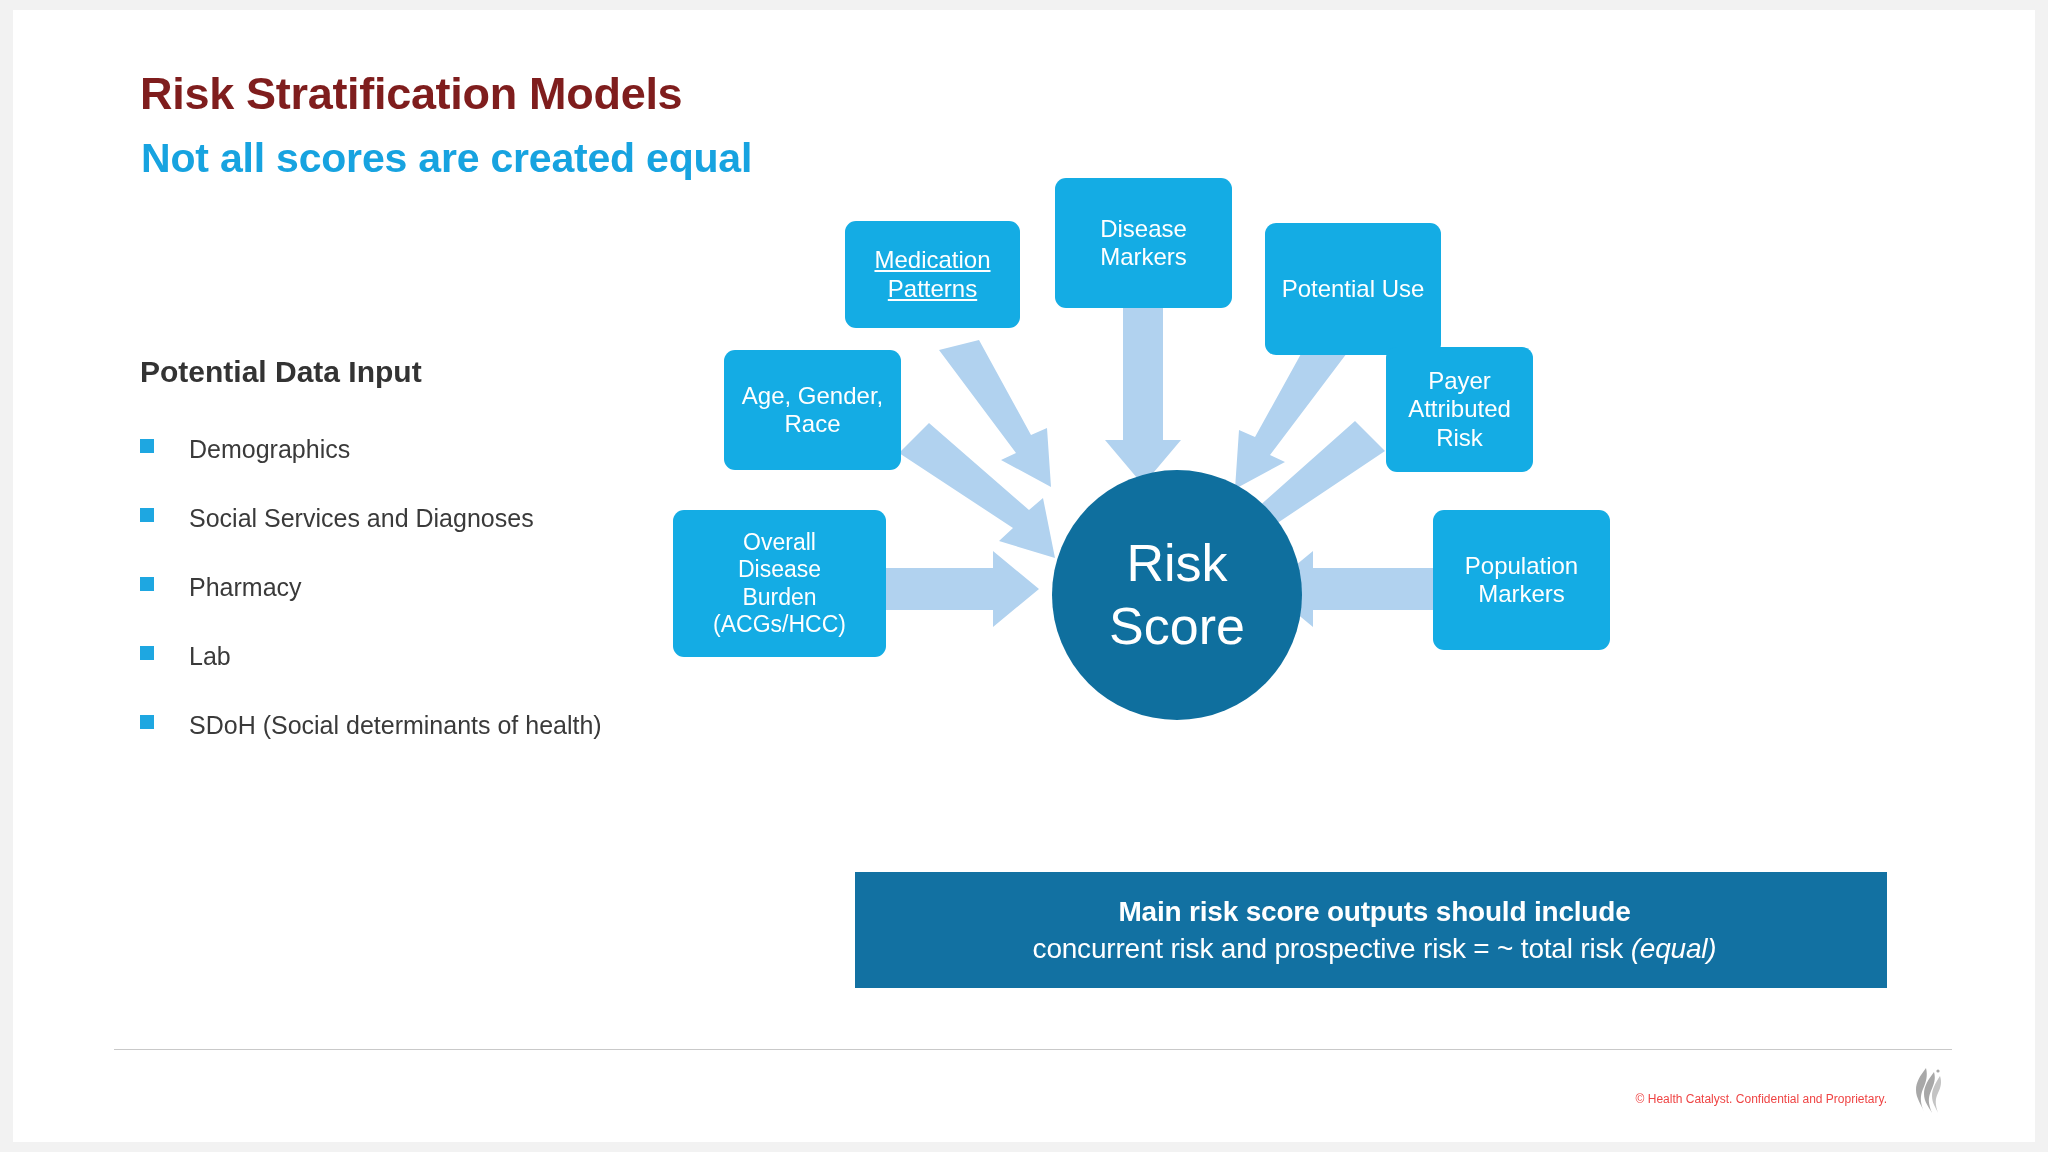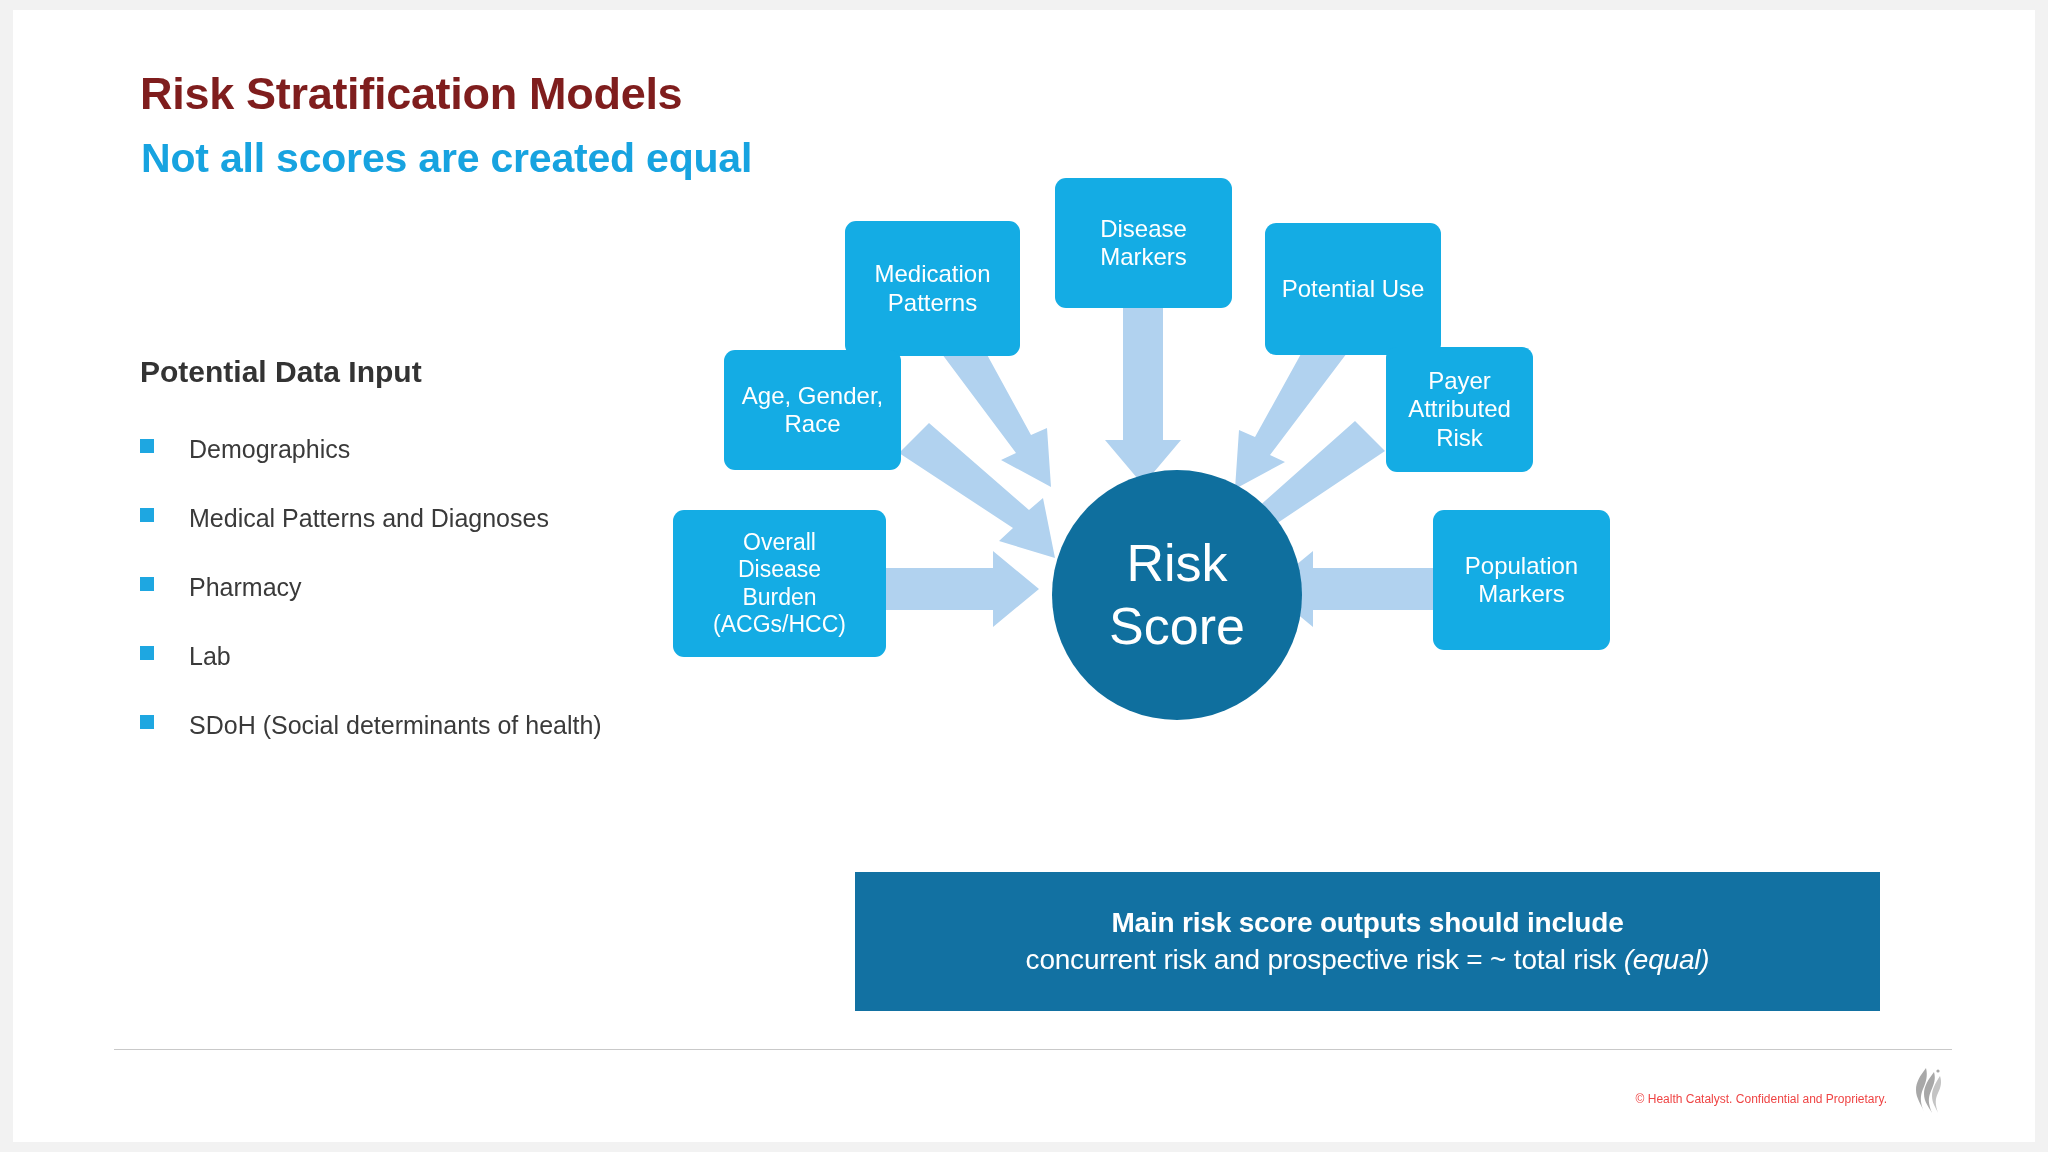--- a/index.html
+++ b/index.html
@@ -69,21 +69,21 @@
     position: absolute;
     background: #14ace4;
     border-radius: 11px;
     color: #ffffff;
     display: flex; align-items: center; justify-content: center;
     text-align: center;
     font-size: 24px;
     line-height: 1.18;
     z-index: 3;
   }
-  #node-medication { left: 12px;  top: 56px;  width: 175px; height: 135px; }
+  #node-medication { left: 12px;  top: 56px;  width: 175px; height: 107px; text-decoration: underline; }
   #node-disease    { left: 222px; top: 13px;  width: 177px; height: 130px; }
   #node-resource   { left: 432px; top: 58px;  width: 176px; height: 132px; }
   #node-age        { left: -109px; top: 185px; width: 177px; height: 120px; }
   #node-payer      { left: 553px; top: 182px; width: 147px; height: 125px; }
   #node-overall    { left: -160px; top: 345px; width: 213px; height: 147px; font-size: 23px; }
   #node-population { left: 600px; top: 345px; width: 177px; height: 140px; }
 
   #risk-circle {
     position: absolute;
     left: 219px; top: 305px;
@@ -93,26 +93,27 @@
     color: #ffffff;
     display: flex; flex-direction: column;
     align-items: center; justify-content: center;
     font-size: 52px; line-height: 1.22;
     z-index: 4;
   }
 
   
   #banner {
     position: absolute; left: 842px; top: 862px;
-    width: 1025px; height: 139px;
+    width: 1025px; height: 116px;
     background: #1271a2;
     color: #ffffff;
     display: flex; flex-direction: column;
     align-items: center; justify-content: center;
     text-align: center;
+    padding-left: 7px;
   }
   #banner-line1 {
     font-size: 28px; font-weight: bold; letter-spacing: -0.2px;
     margin-bottom: 5px;
   }
   #banner-line2 { font-size: 28px; letter-spacing: -0.2px; }
   #banner-line2 .cost { font-style: italic; }
 
   
   #footer-divider {
@@ -138,21 +139,21 @@
 
   <div id="data-input-heading">Potential Data Input</div>
 
   <div id="bullet-list">
     <div class="bullet-row">
       <span class="bullet-marker"></span>
       <span class="bullet-text">Demographics</span>
     </div>
     <div class="bullet-row">
       <span class="bullet-marker"></span>
-      <span class="bullet-text">Medical Patterns and Diagnoses</span>
+      <span class="bullet-text">Social Services and Diagnoses</span>
     </div>
     <div class="bullet-row">
       <span class="bullet-marker"></span>
       <span class="bullet-text">Pharmacy</span>
     </div>
     <div class="bullet-row">
       <span class="bullet-marker"></span>
       <span class="bullet-text">Lab</span>
     </div>
     <div class="bullet-row">

